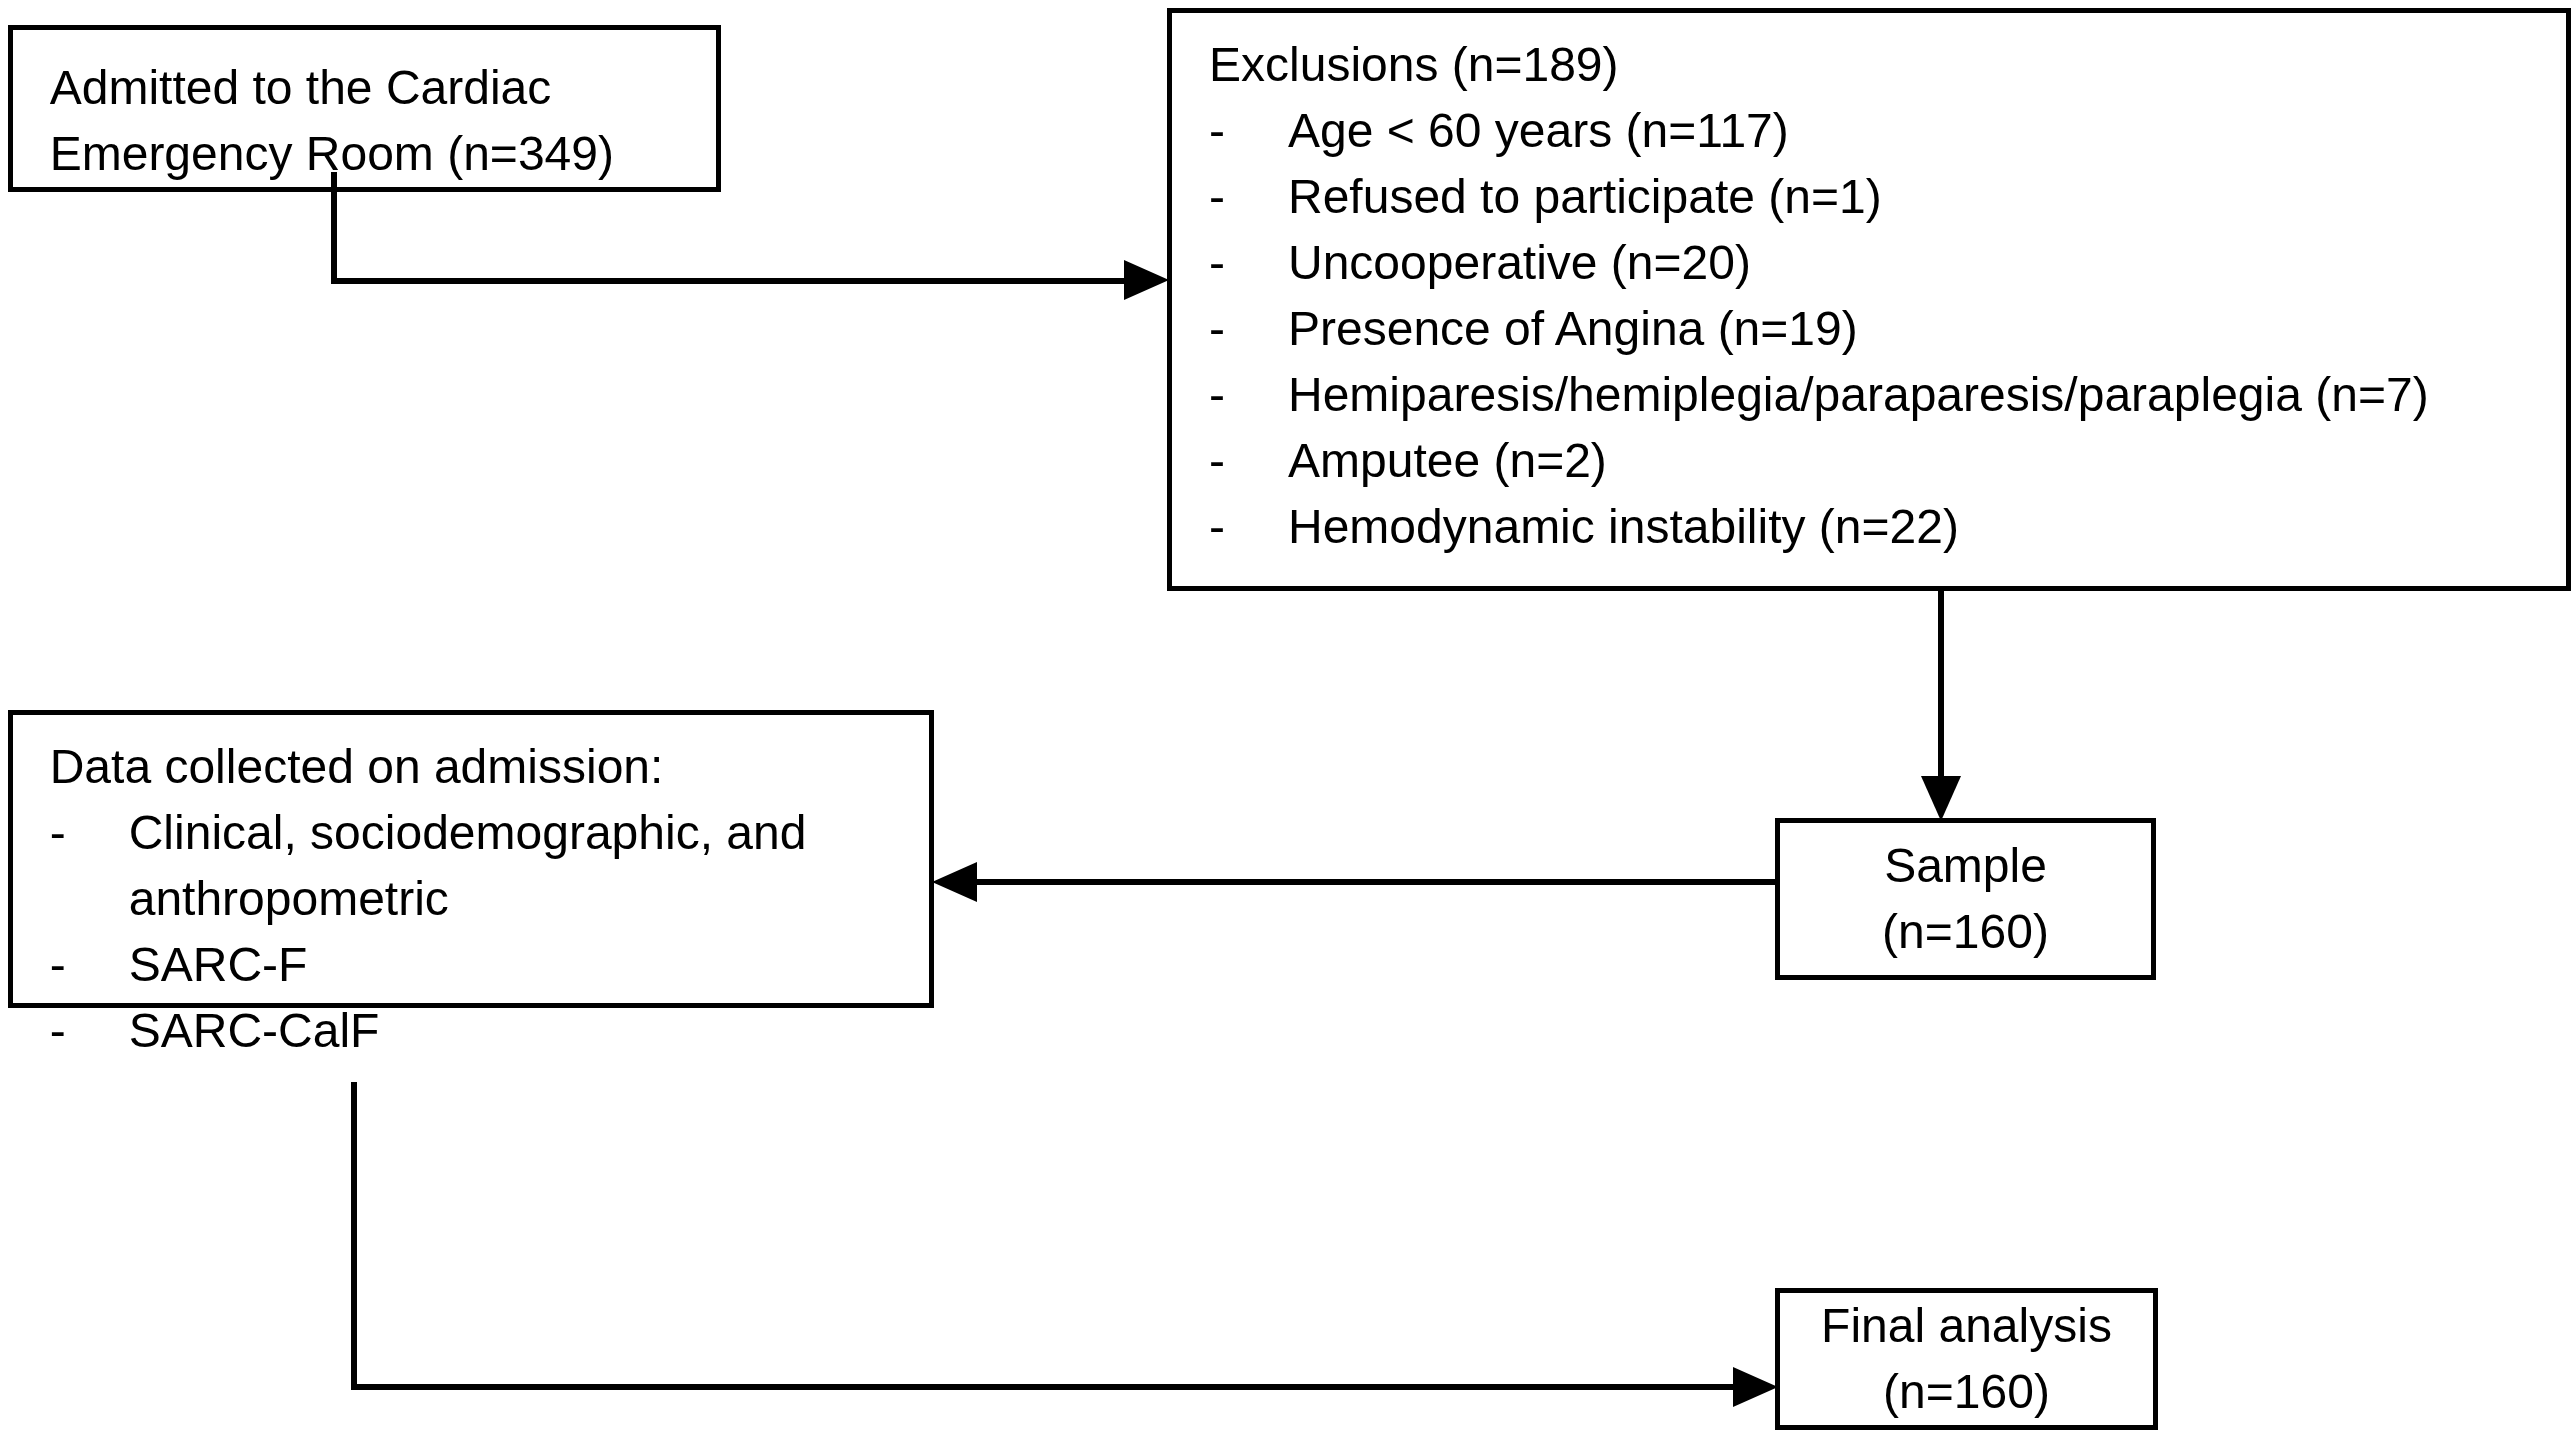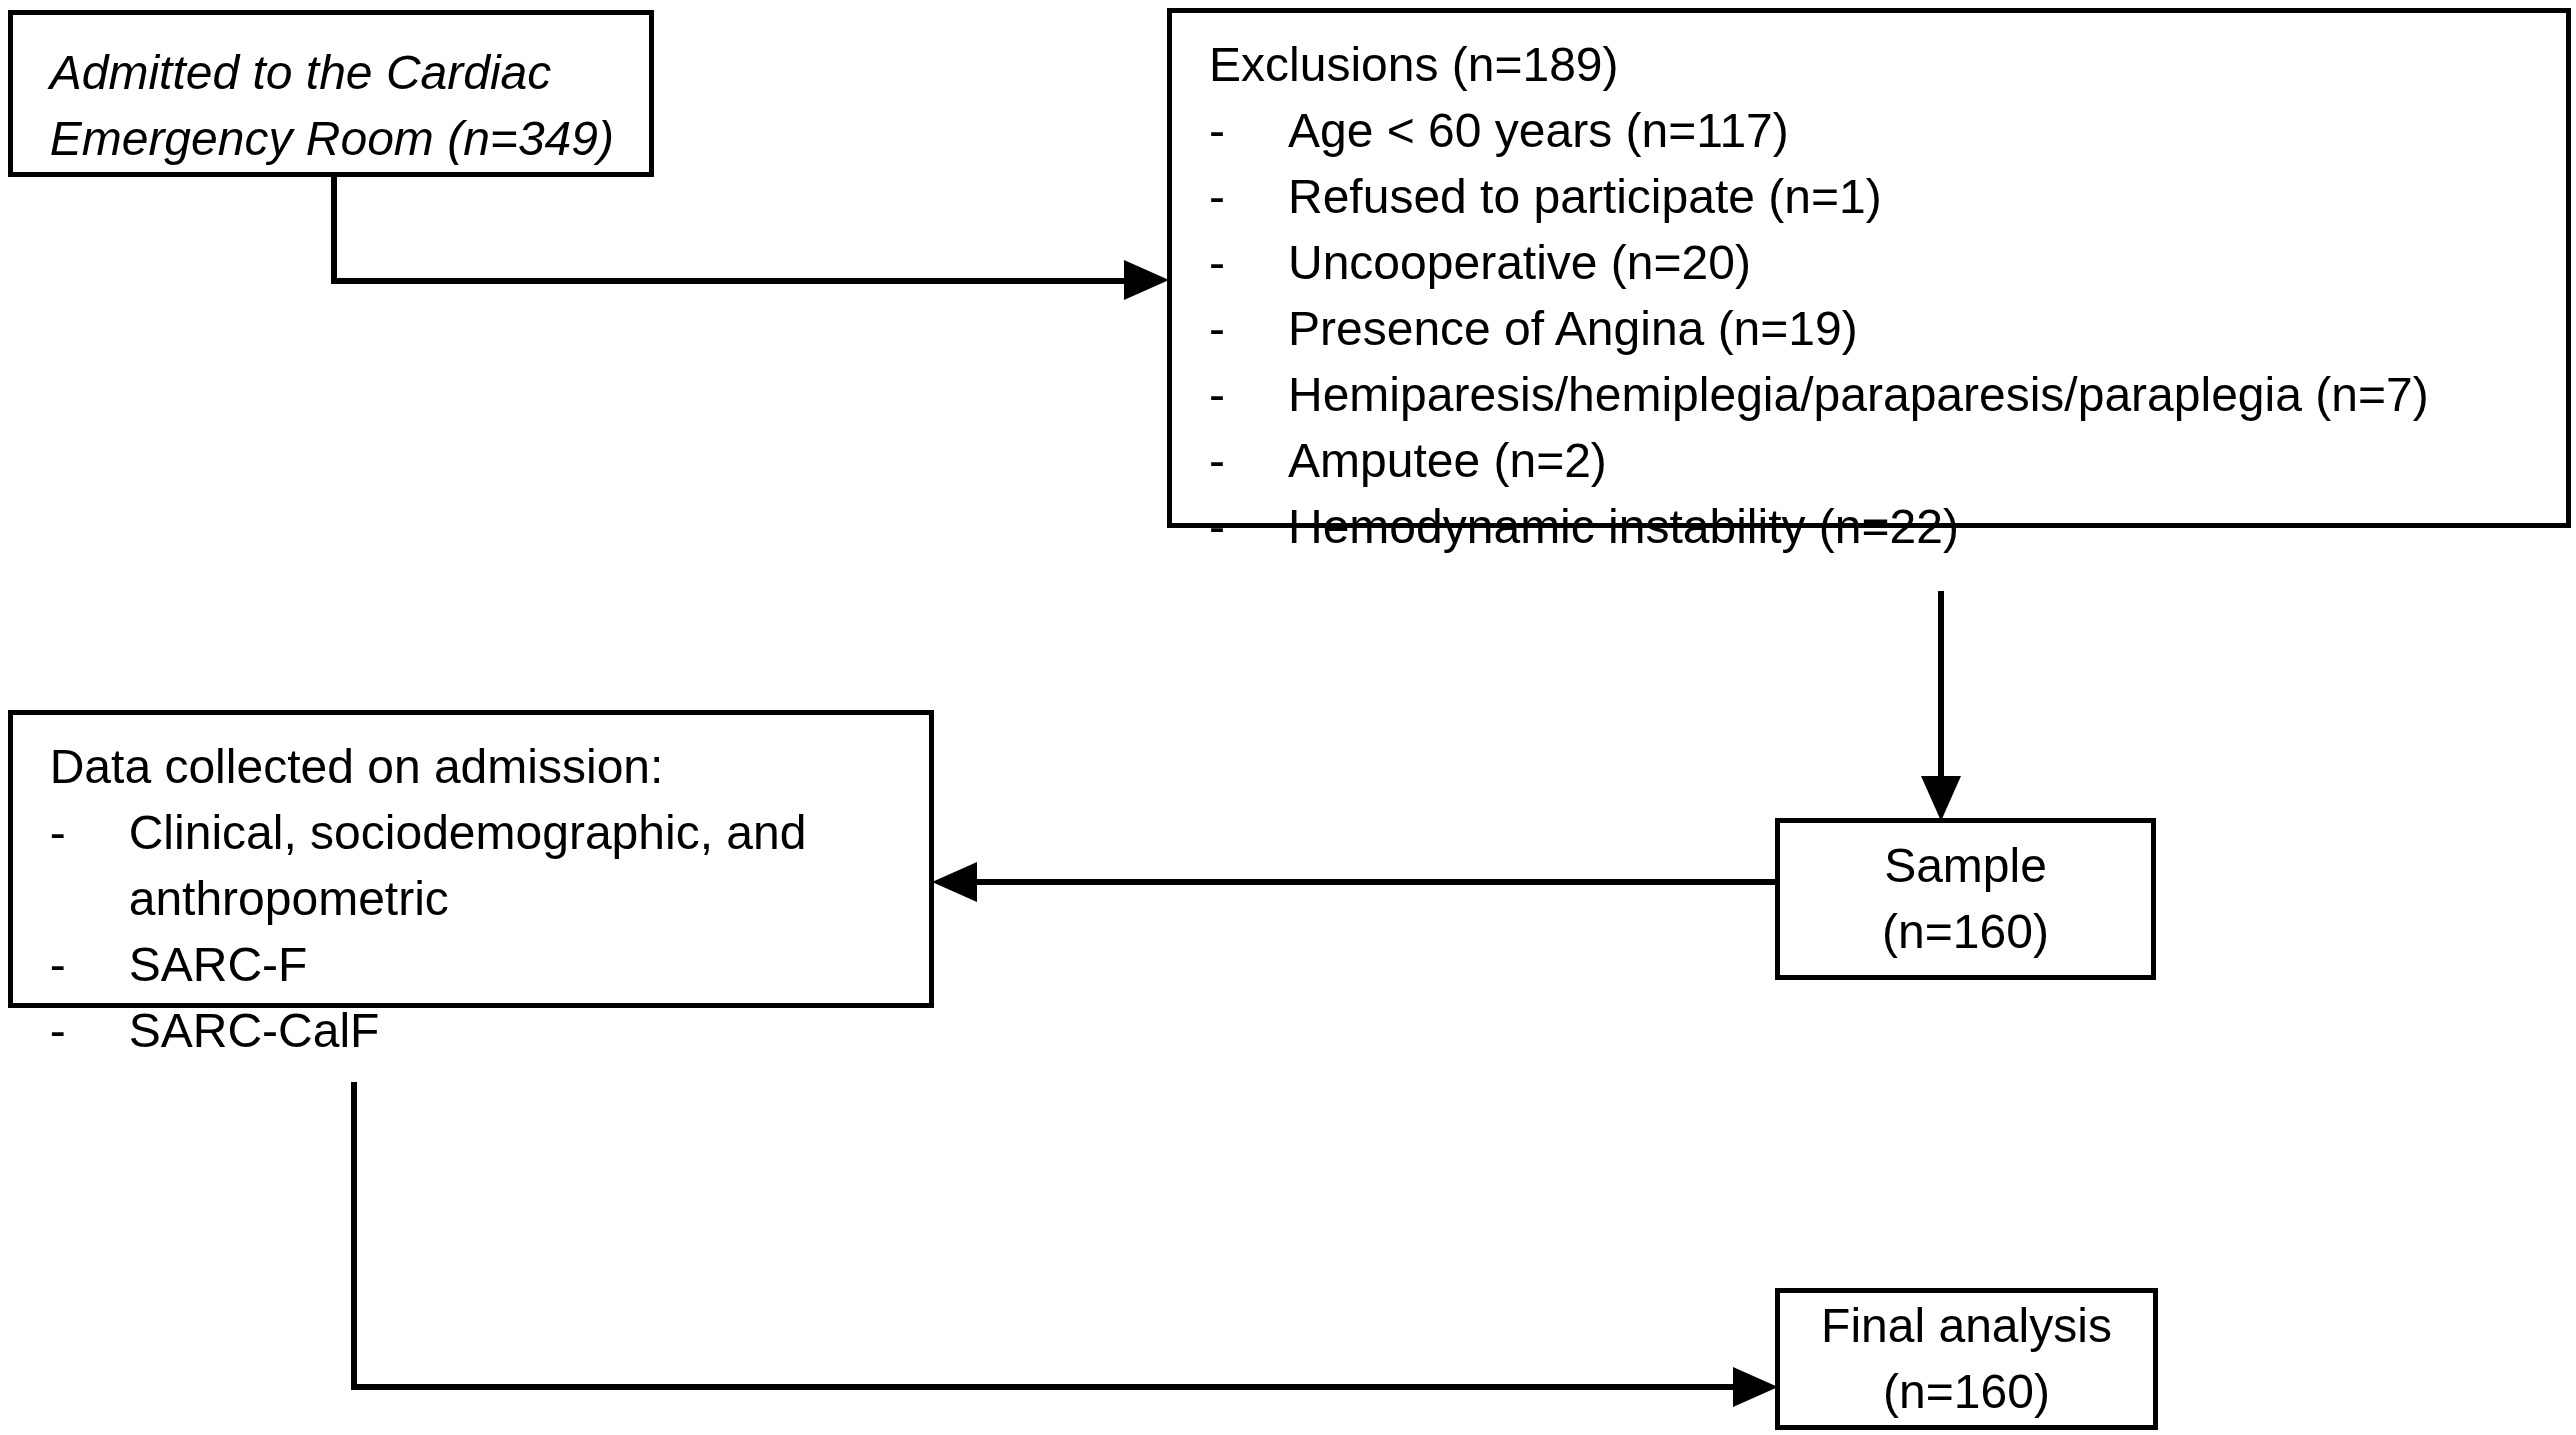--- a/index.html
+++ b/index.html
@@ -66,23 +66,23 @@
     border-bottom: 20.3px solid transparent;
     border-right: 45px solid #000000;
   }
   .arrow-down {
     border-left: 20.3px solid transparent;
     border-right: 20.3px solid transparent;
     border-top: 45px solid #000000;
   }
 
   
-  #box-admitted   { left: 7.7px;    top: 10px;    width: 646px;  height: 167px; font-style: italic; }
+  #box-admitted   { left: 7.7px;    top: 25px;    width: 713px;  height: 167px; }
   #box-admitted .inner { padding-top: 25px; }
-  #box-exclusions { left: 1167px; top: 7.7px;    width: 1404px; height: 520px; }
+  #box-exclusions { left: 1167px; top: 7.7px;    width: 1404px; height: 583px; }
   #box-data       { left: 7.7px;    top: 710px;  width: 926px;  height: 298px; }
   #box-sample     { left: 1775px; top: 818px;  width: 381px;  height: 162px; }
   #box-final      { left: 1775px; top: 1288px; width: 383px;  height: 142px; }
 
   
   #c1-v { left: 331px;  top: 172px;  width: 5.8px;    height: 111px; }
   #c1-h { left: 331px;  top: 278px;  width: 797px;  height: 5.8px; }
   #c1-a { left: 1124px; top: 260px; }
   #c2-v { left: 1938px; top: 591px;  width: 5.8px;    height: 194px; }
   #c2-a { left: 1921px; top: 776px; }

